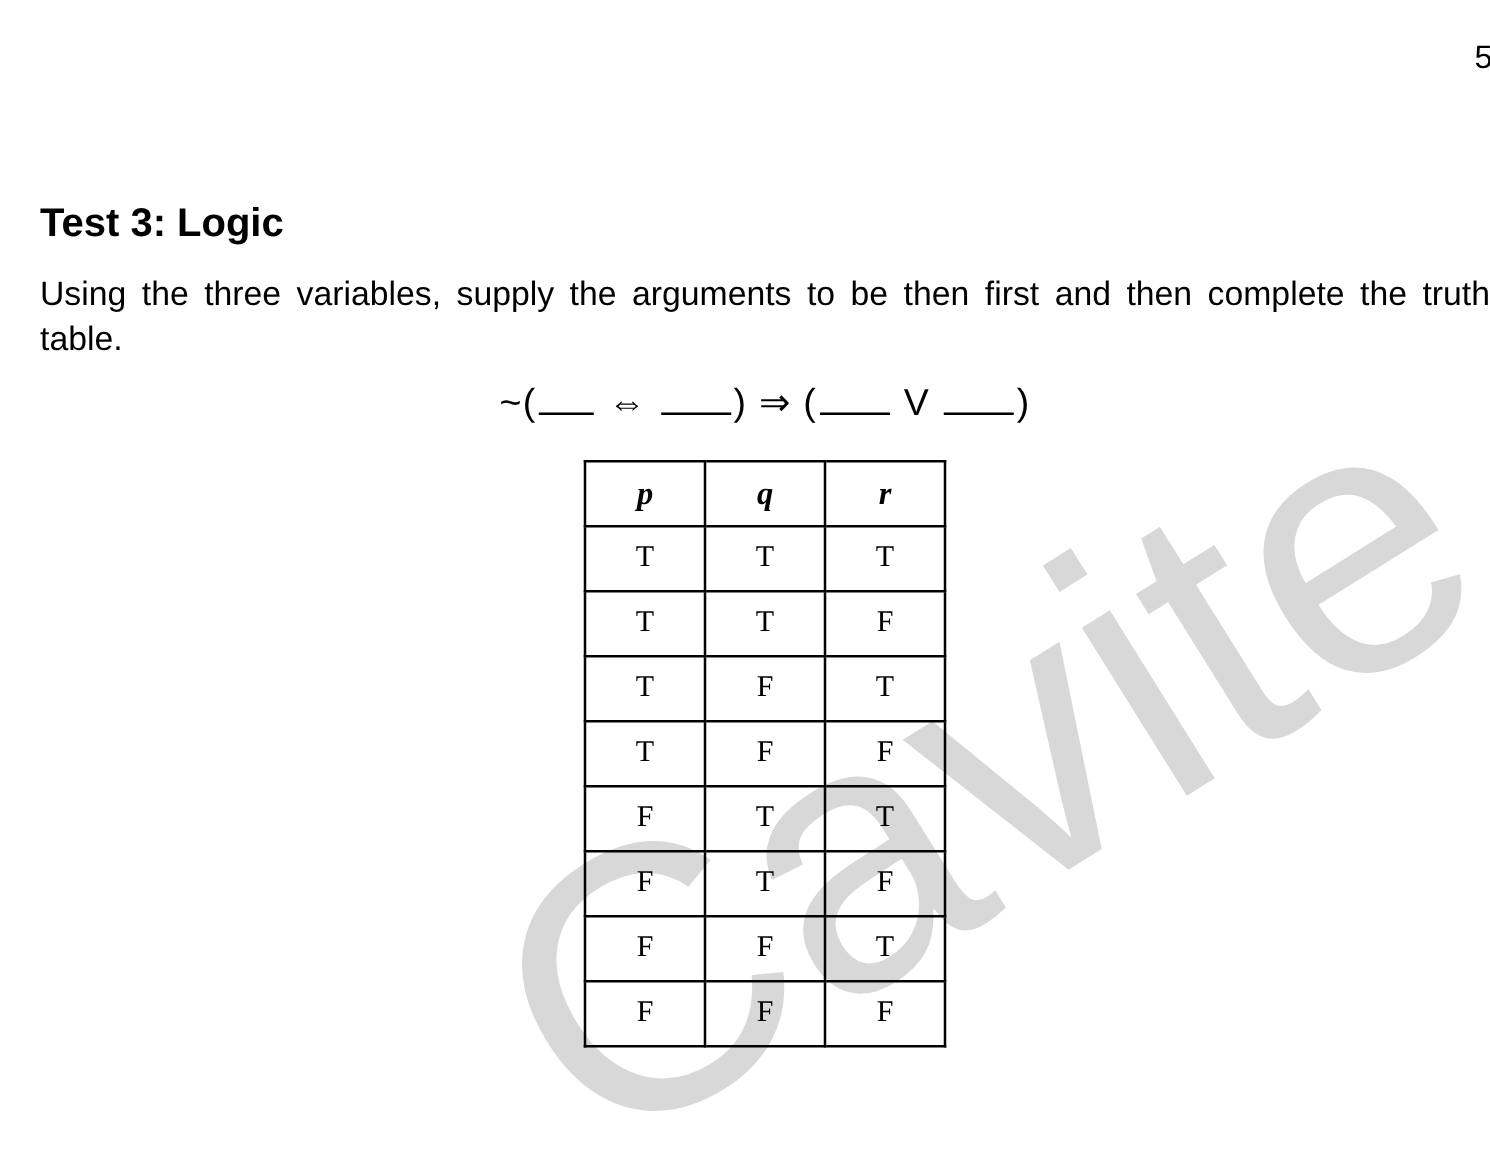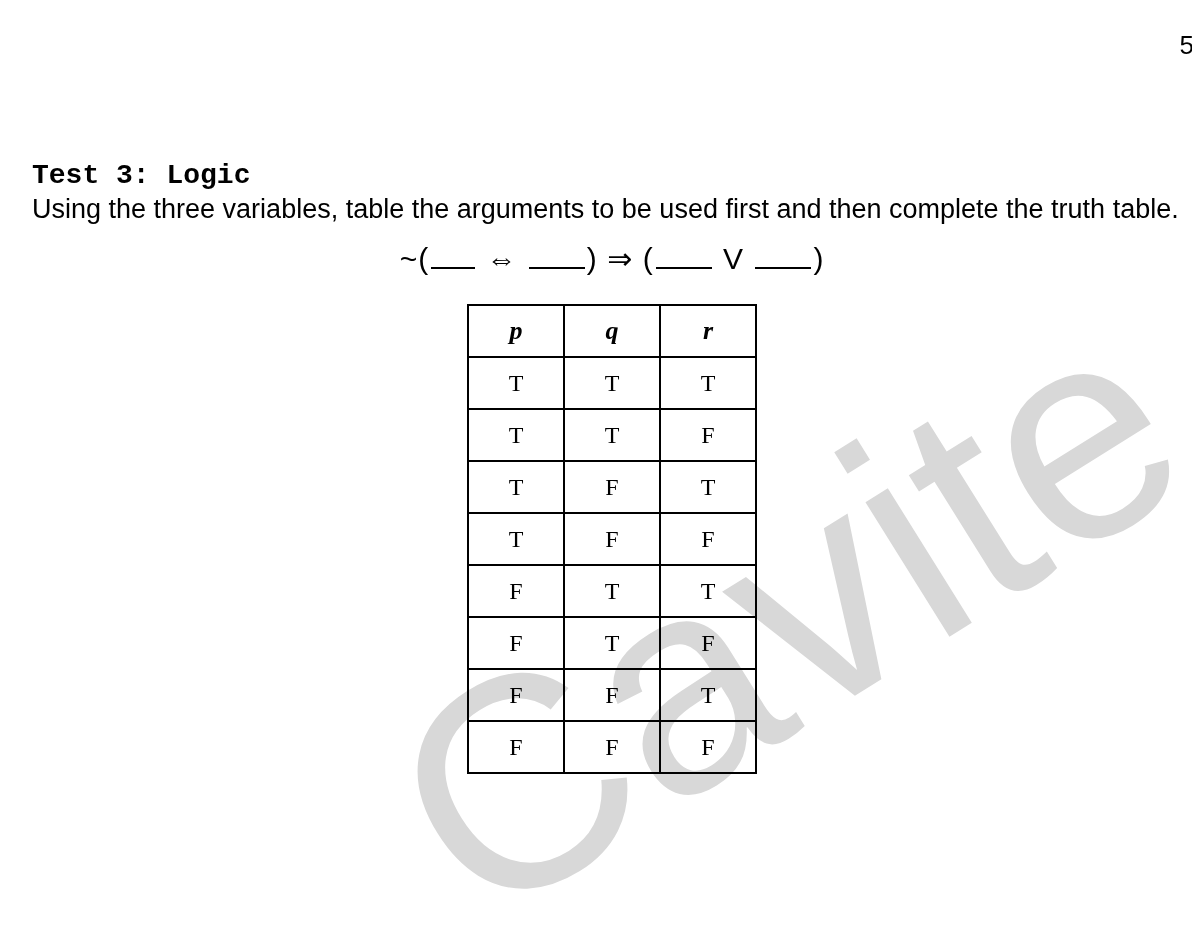--- a/index.html
+++ b/index.html
@@ -25,24 +25,24 @@
     font-size: 26px;
     font-family: Arial, sans-serif;
   }
   .content {
     position: absolute;
     top: 160px;
     left: 32px;
     right: 0;
   }
   .title {
-    font-size: 28px;
+    font-size: 32px;
     font-weight: bold;
-    font-family: Liberation Mono, monospace;
-    margin-bottom: 0;
+    font-family: Liberation Sans, sans-serif;
+    margin-bottom: 20px;
   }
   .instructions {
     font-size: 27px;
     line-height: 1.35;
     font-family: Arial, sans-serif;
     text-align: justify;
     padding-right: 0;
   }
   .formula {
     text-align: center;
@@ -103,21 +103,21 @@
 </style>
 </head>
 <body>
 
 <div class="page">
 
   <div class="page-num">5</div>
 
   <div class="content">
     <div class="title">Test 3: Logic</div>
-    <div class="instructions">Using the three variables, table the arguments to be used first and then complete the truth table.</div>
+    <div class="instructions">Using the three variables, supply the arguments to be then first and then complete the truth table.</div>
 
     <div class="formula">
       <span>~</span><span>(</span><span class="blank short"></span>
       <span>⇔</span>
       <span class="blank med"></span><span>)</span>
       <span>⇒</span>
       <span>(</span><span class="blank med"></span>
       <span>V</span>
       <span class="blank med"></span><span>)</span>
     </div>

